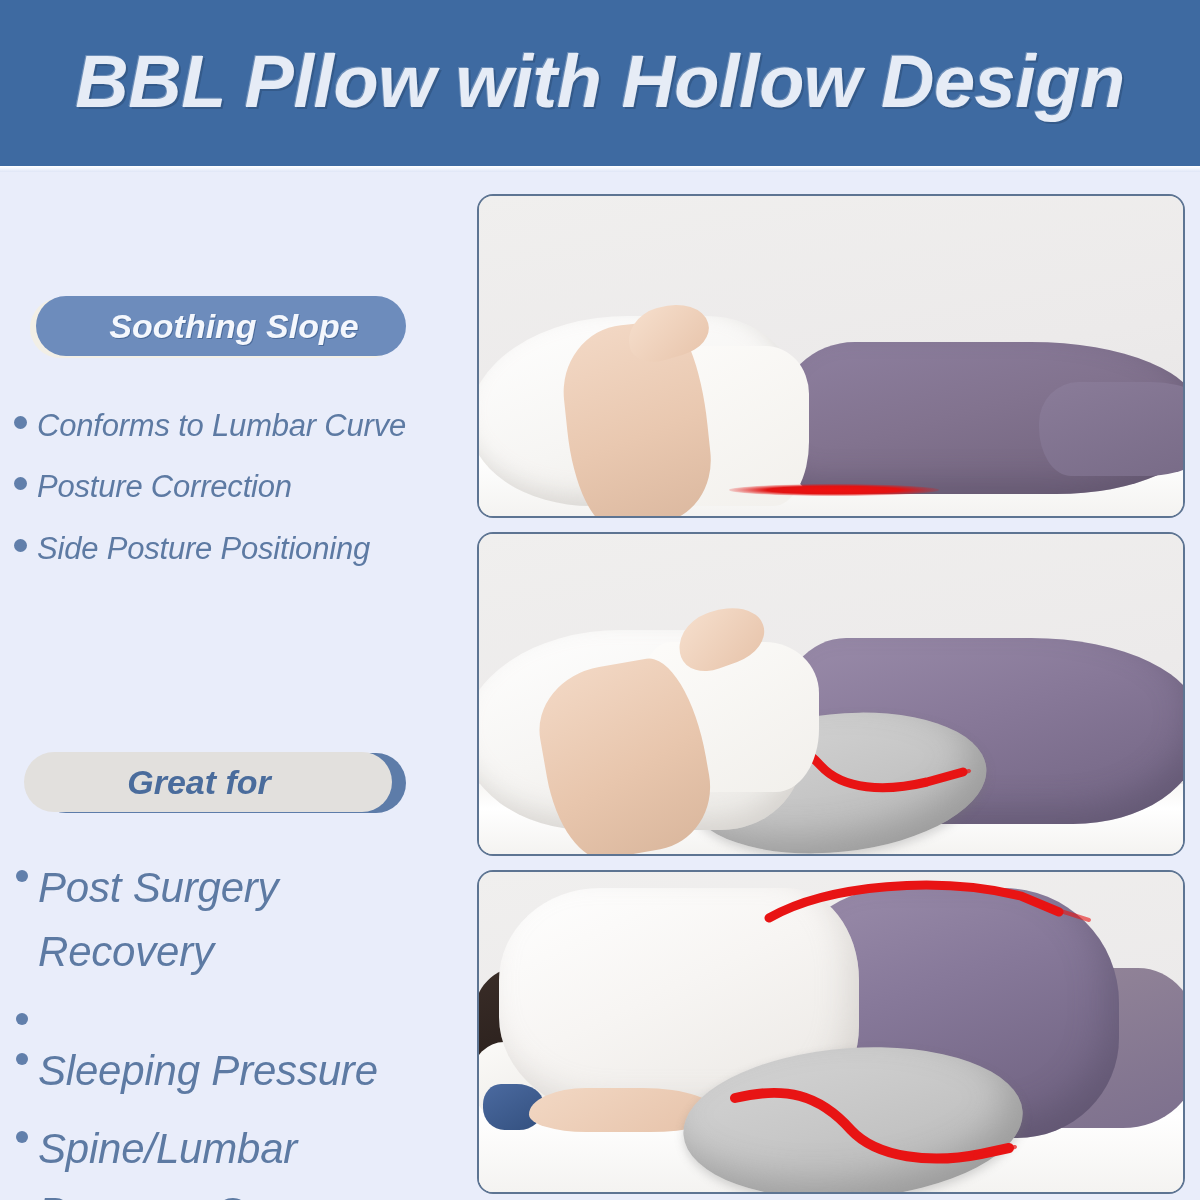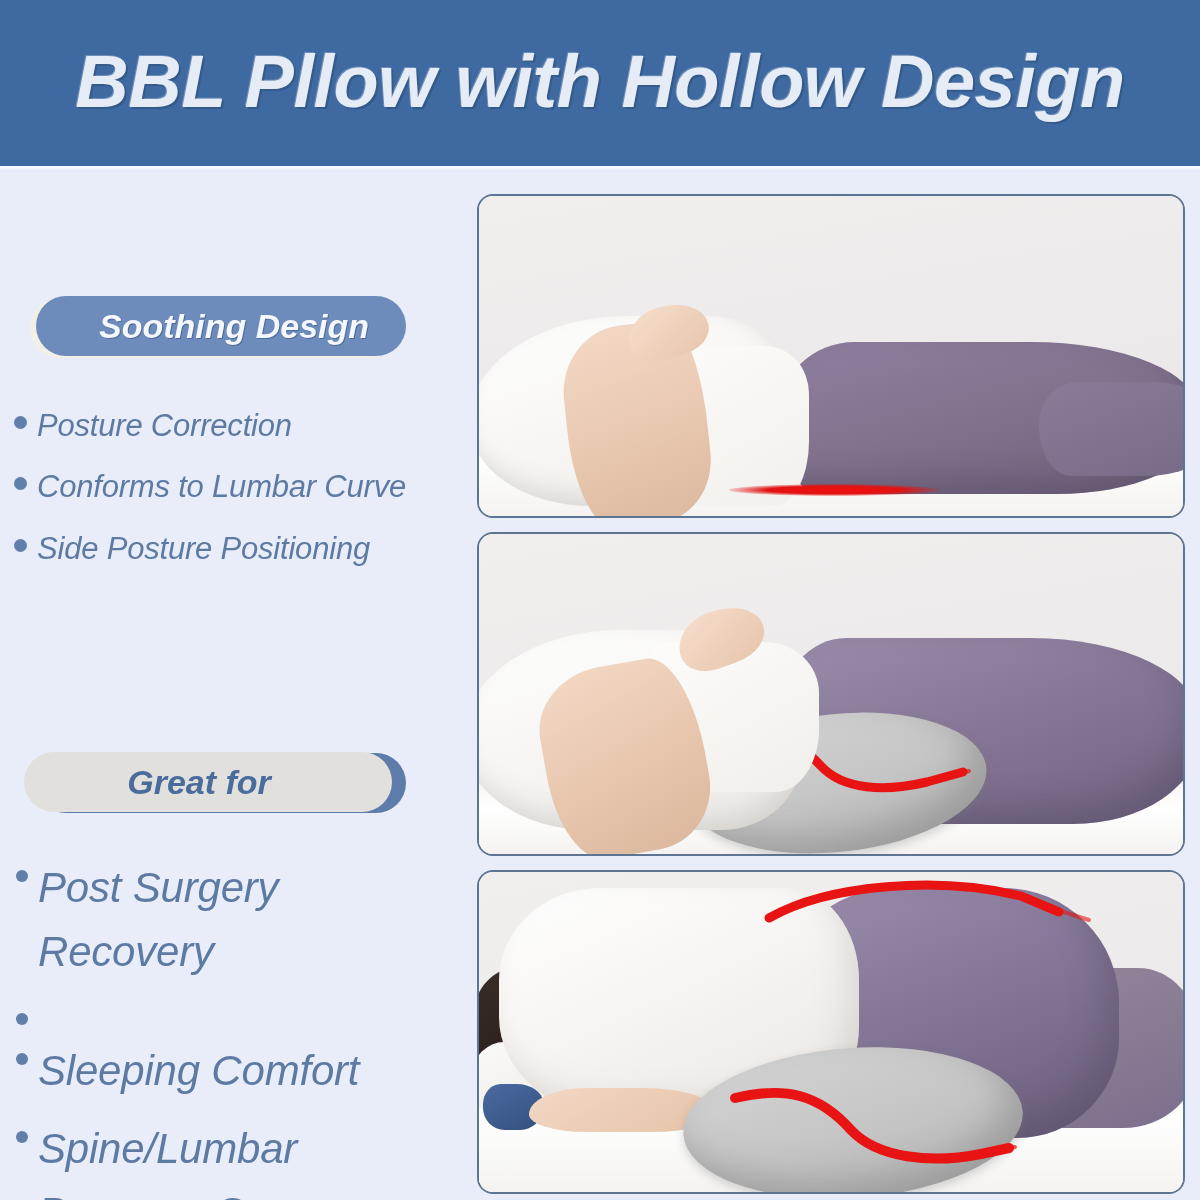--- a/index.html
+++ b/index.html
@@ -324,33 +324,33 @@
 
   <div class="banner">
     <div class="banner-title">BBL Pllow with Hollow Design</div>
   </div>
   <div class="banner-rule"></div>
 
   <div class="left-col">
 
     <div class="pill-wrap" id="pill-soothing-wrap">
       <div class="pill-shadow" id="pill-soothing-shadow"></div>
-      <div class="pill" id="pill-soothing">Soothing Design</div>
+      <div class="pill" id="pill-soothing">Soothing Slope</div>
     </div>
 
     <div class="bullet-list" id="list-soothing">
 
       <div class="bullet-item">
         <span class="bullet-dot"></span>
+        <span class="bullet-text">Conforms to Lumbar Curve</span>
+      </div>
+
+      <div class="bullet-item">
+        <span class="bullet-dot"></span>
         <span class="bullet-text">Posture Correction</span>
-      </div>
-
-      <div class="bullet-item">
-        <span class="bullet-dot"></span>
-        <span class="bullet-text">Conforms to Lumbar Curve</span>
       </div>
 
       <div class="bullet-item">
         <span class="bullet-dot"></span>
         <span class="bullet-text">Side Posture Positioning</span>
       </div>
     </div>
 
     <div class="pill-wrap" id="pill-great-wrap">
       <div class="pill-shadow" id="pill-great-shadow"></div>
@@ -363,21 +363,21 @@
         <span class="bullet-dot"></span>
         <span class="bullet-text">Post Surgery Recovery</span>
       </div>
 
       <div class="bullet-item">
         <span class="bullet-dot"></span>
       </div>
 
       <div class="bullet-item">
         <span class="bullet-dot"></span>
-        <span class="bullet-text">Sleeping Comfort</span>
+        <span class="bullet-text">Sleeping Pressure</span>
       </div>
 
       <div class="bullet-item">
         <span class="bullet-dot"></span>
         <span class="bullet-text">Spine/Lumbar Pressure Surgery</span>
       </div>
     </div>
   </div>
 
   <div class="photo" id="photo-1">

